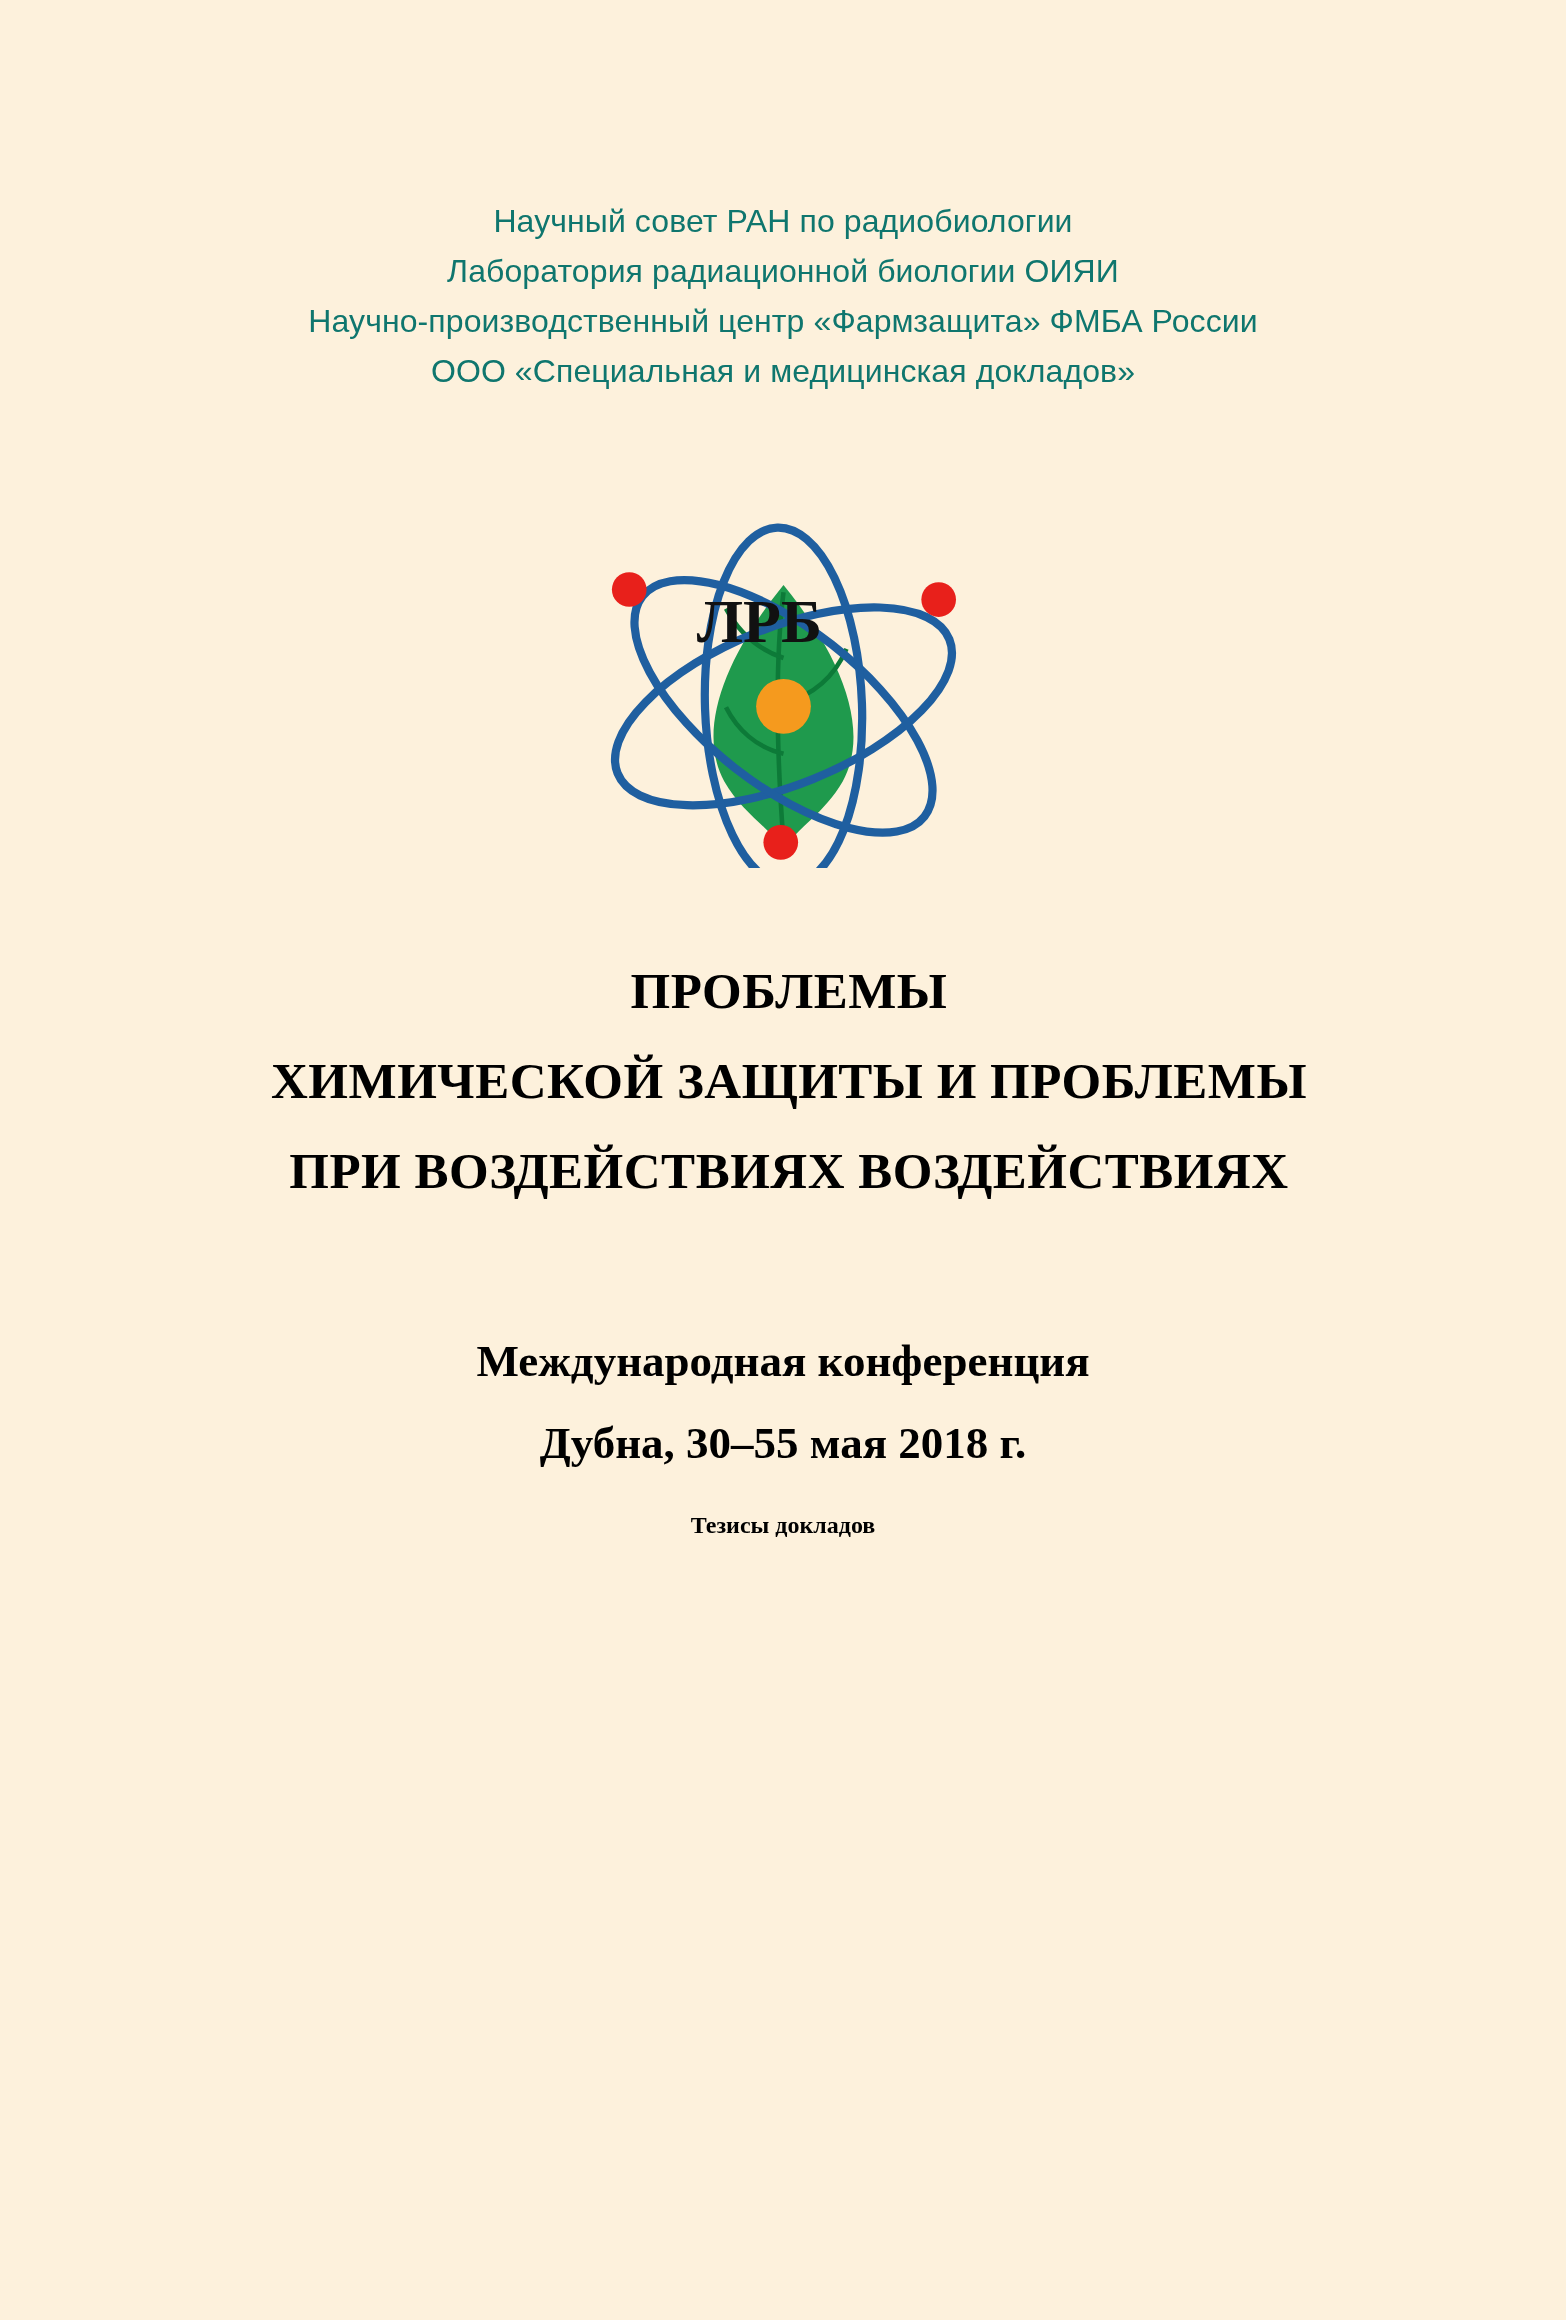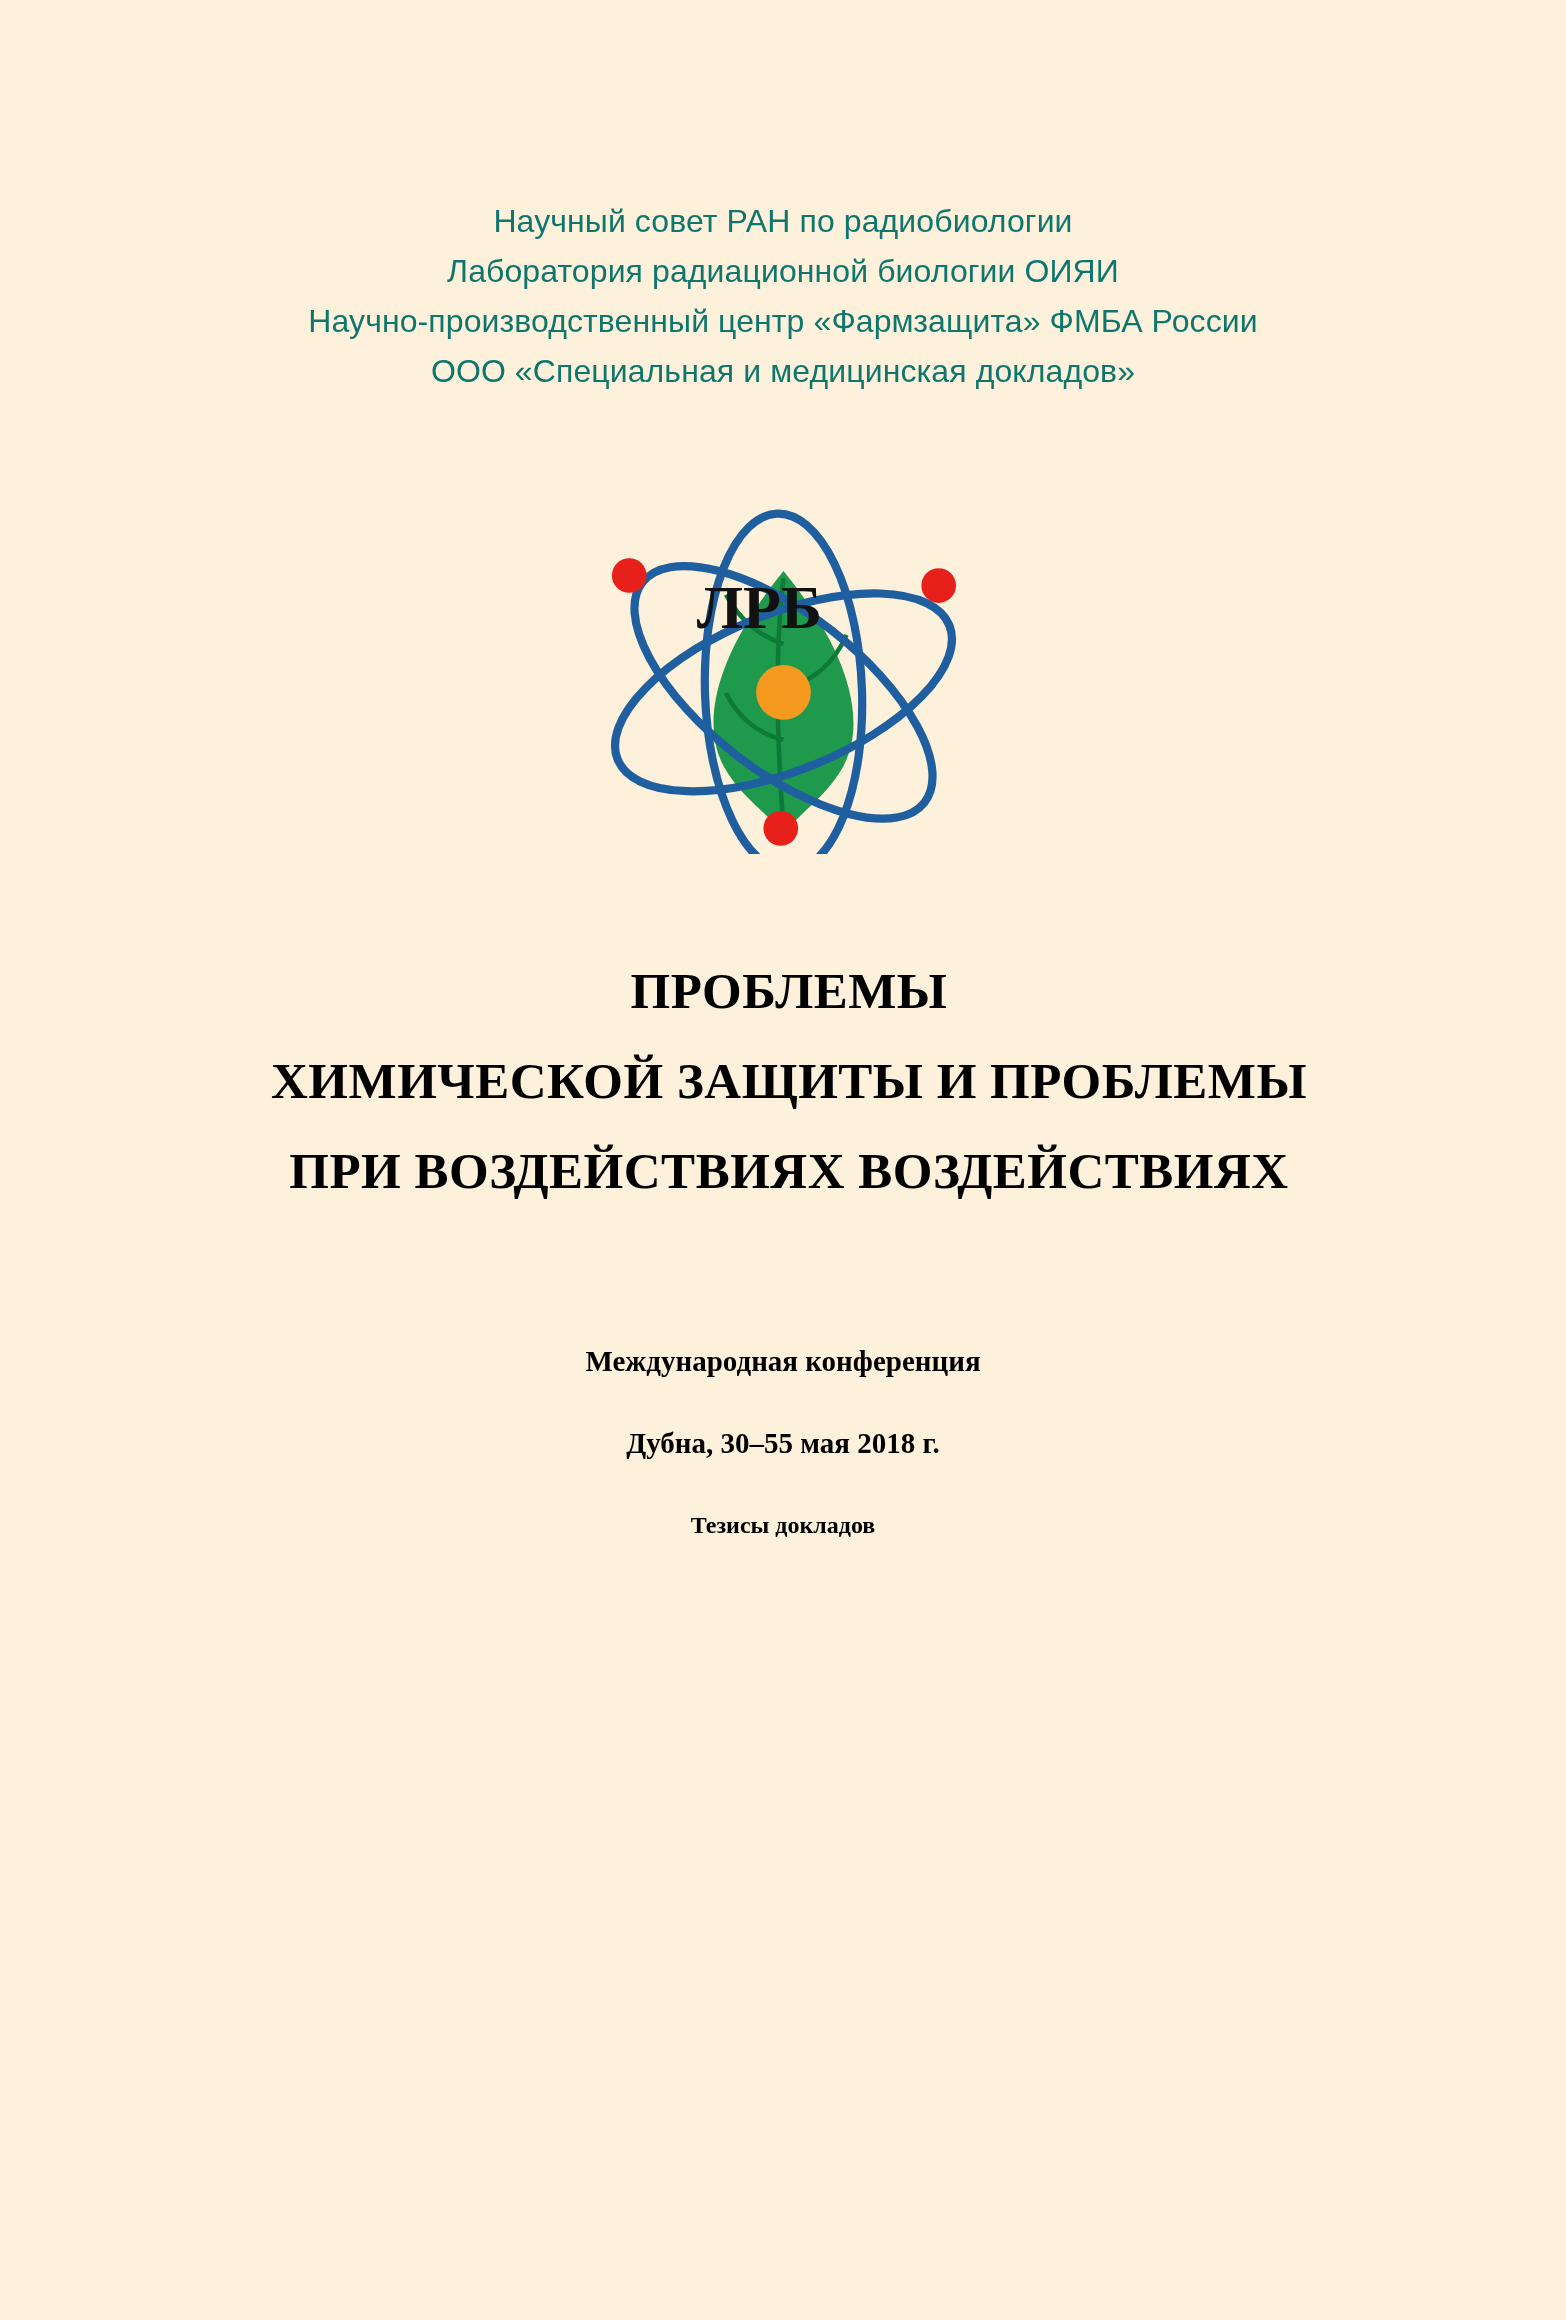--- a/index.html
+++ b/index.html
@@ -34,21 +34,21 @@
     font-size: 32px;
     line-height: 50px;
     letter-spacing: 0.1px;
     color: #0f766e;
     white-space: nowrap;
   }
 
   
   .emblem-wrap {
     position: absolute;
-    top: 507px;
+    top: 521px;
     left: 0;
     width: 1566px;
     text-align: center;
   }
   .emblem {
     display: inline-block;
     width: 429px;
     height: 347px;
   }
 
@@ -74,21 +74,21 @@
   .conf-block {
     position: absolute;
     top: 1320px;
     left: 0;
     width: 1566px;
     text-align: center;
   }
   .conf-block .cline {
     font-family: "Liberation Serif", serif;
     font-weight: bold;
-    font-size: 29px;
+    font-size: 45px;
     line-height: 82px;
     white-space: nowrap;
   }
   .conf-block .cline.small {
     font-size: 24px;
   }
 </style>
 </head>
 <body style="background: rgb(253, 241, 220);">
 

